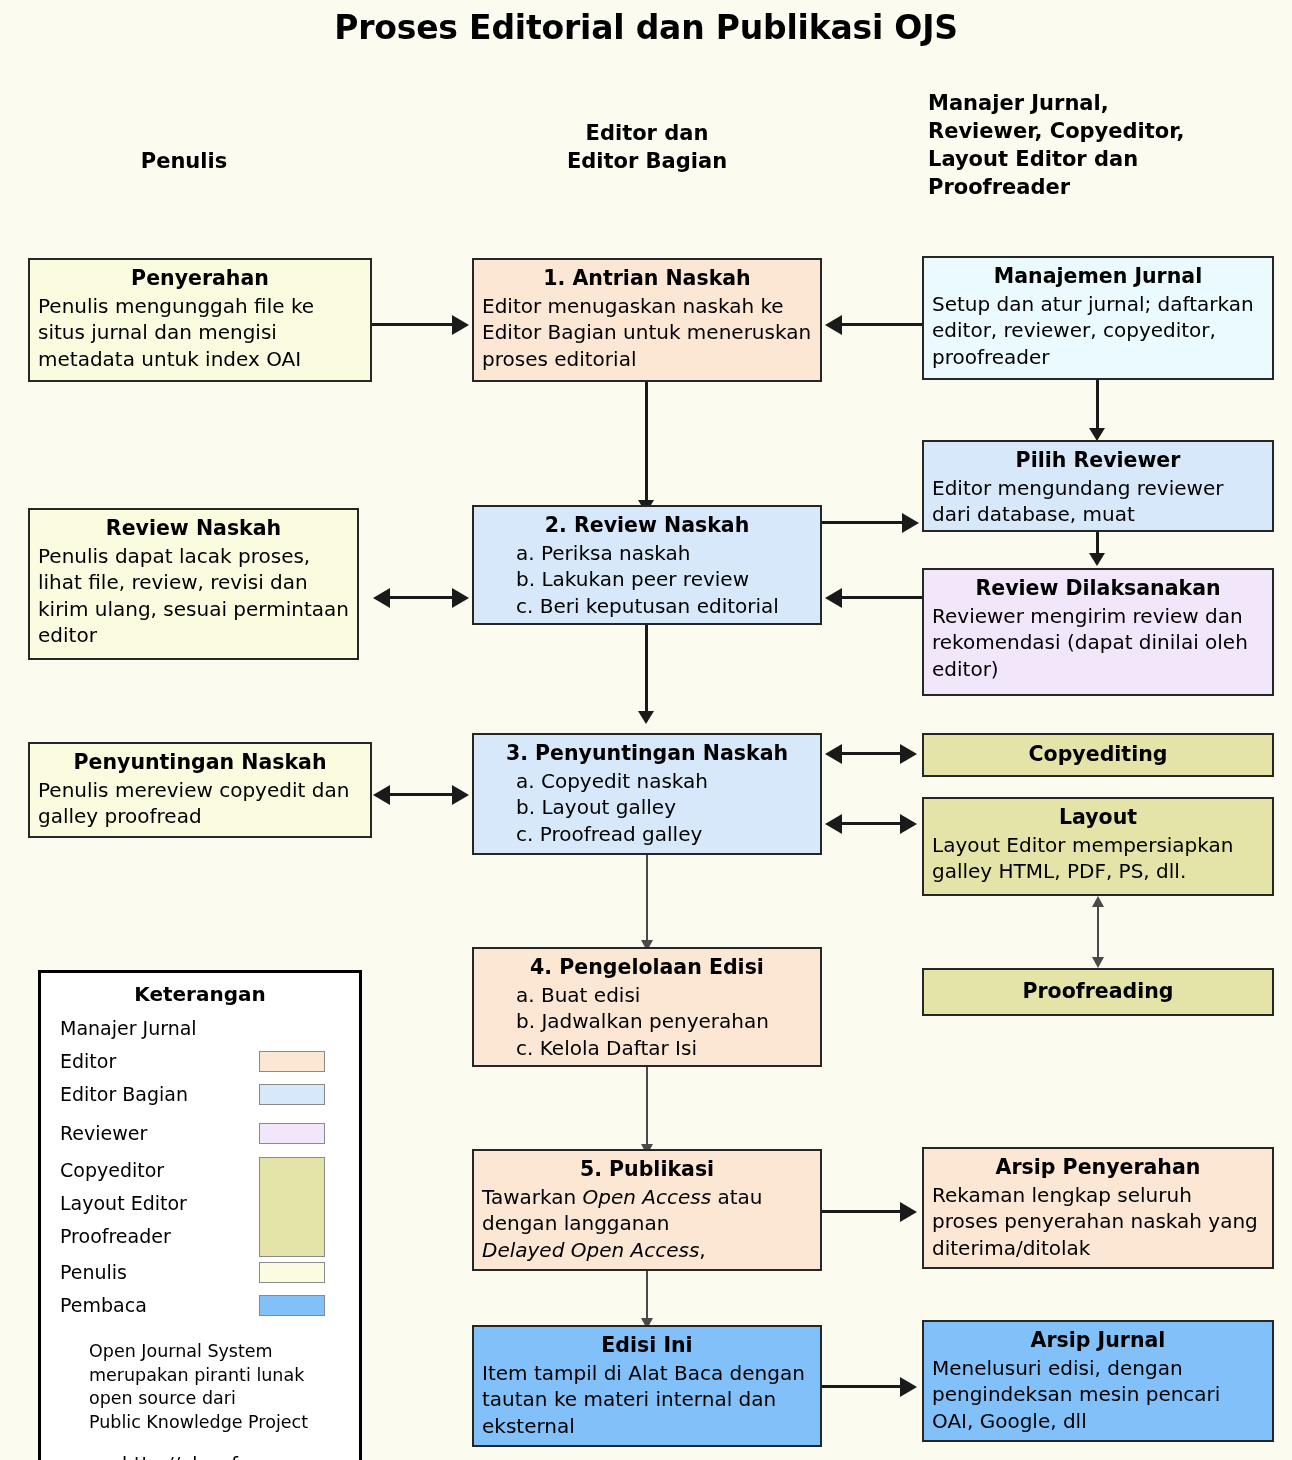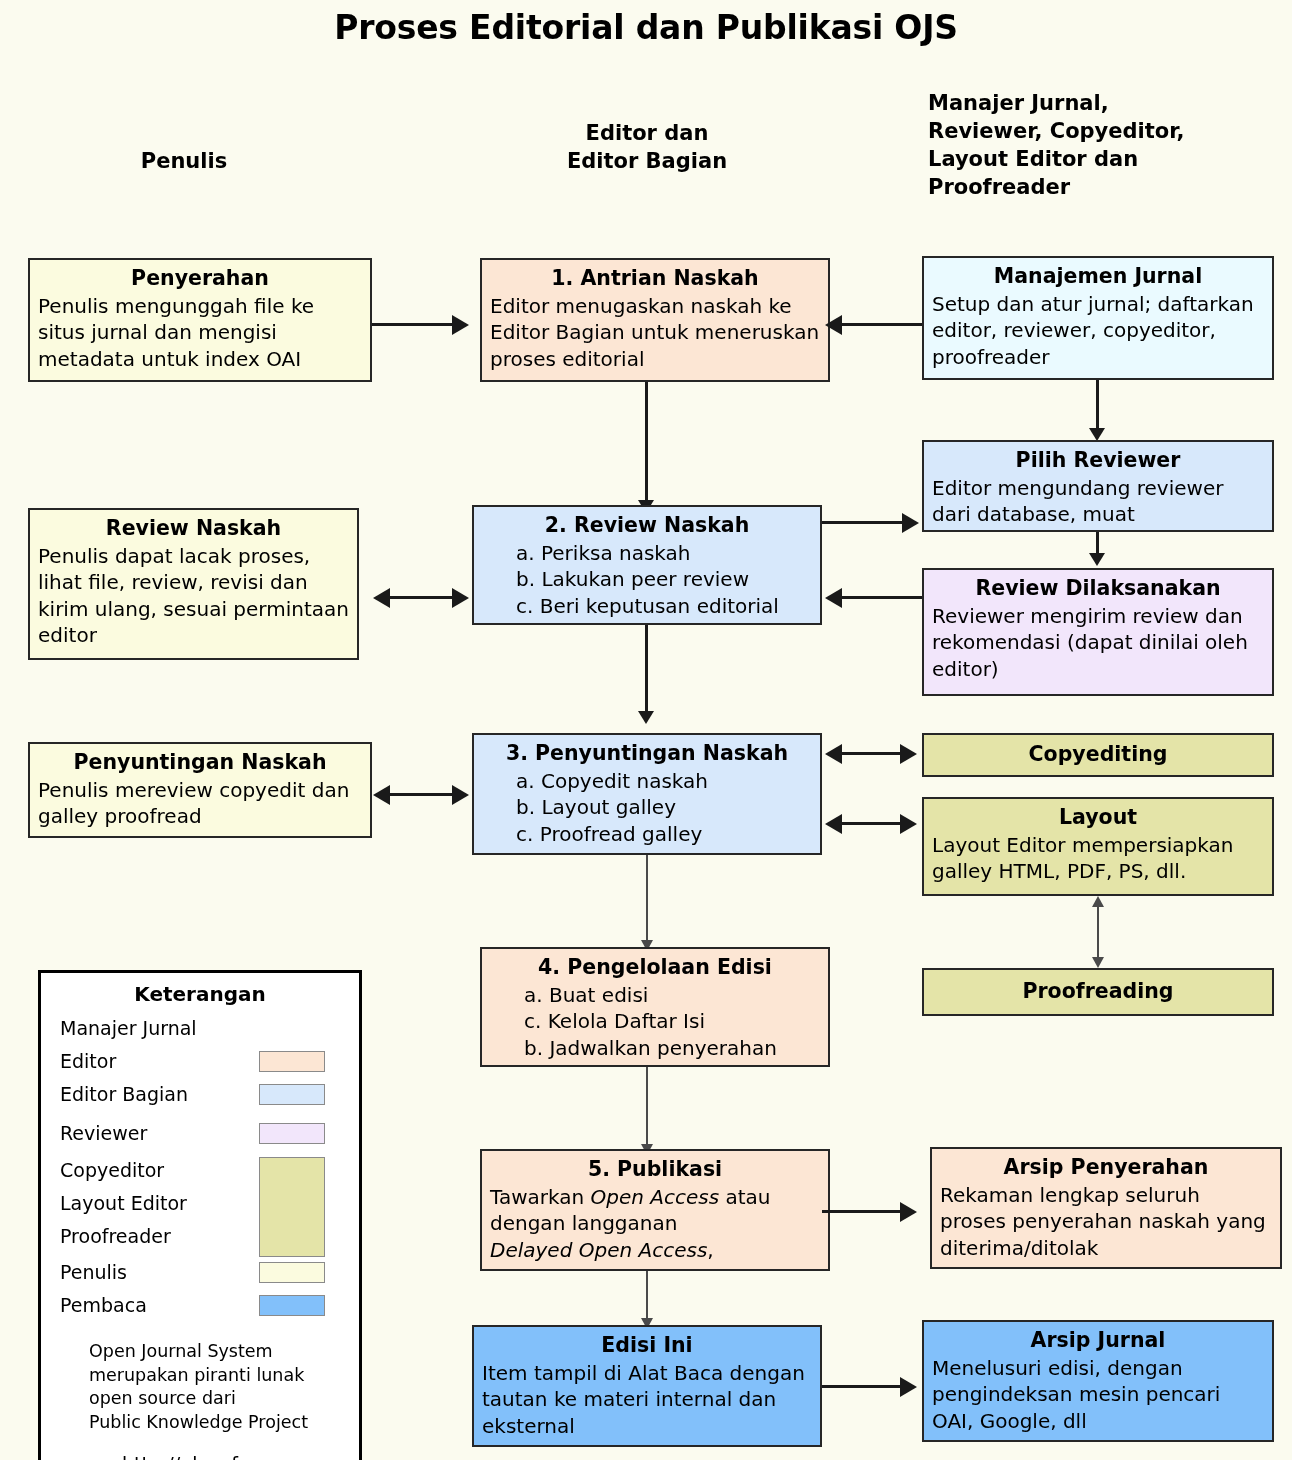--- a/index.html
+++ b/index.html
@@ -59,21 +59,21 @@
   .node .b { display: block; }
   .node .li { display: block; padding-left: 34px; }
   .node.title-only {
     display: flex;
     align-items: center;
     justify-content: center;
   }
   .node.title-only .t { margin-bottom: 0; }
 
   .c-author   { background: #fbfbdf; }   
-  .c-editor   { background: #fce6d4; margin-left: 8px; }   
+  .c-editor   { background: #fce6d4; }   
   .c-section  { background: #d7e8fb; }   
   .c-manager  { background: #eafaff; }   
   .c-reviewer { background: #f2e6fb; }   
   .c-copyed   { background: #e4e4a8; }   
   .c-reader   { background: #82c0fa; }   
 
   
   .legend {
     position: absolute;
     border: 3px solid #000;
@@ -248,22 +248,22 @@
   <div class="ln thin v" style="left:1097px; top:903px; height:60px;"></div>
   <div class="ar su" style="left:1092px; top:896px;"></div>
   <div class="ar sd" style="left:1092px; top:957px;"></div>
 
   <div class="ln thin v" style="left:646px; top:855px; height:90px;"></div>
   <div class="ar sd" style="left:641px; top:940px;"></div>
 
   <div class="node c-editor" style="left:472px; top:947px; width:350px; height:120px;">
     <span class="t">4. Pengelolaan Edisi</span>
     <span class="li">a. Buat edisi</span>
+    <span class="li">b. Jadwalkan penyerahan</span>
     <span class="li">c. Kelola Daftar Isi</span>
-    <span class="li">b. Jadwalkan penyerahan</span>
   </div>
 
   <div class="ln thin v" style="left:646px; top:1067px; height:82px;"></div>
   <div class="ar sd" style="left:641px; top:1144px;"></div>
 
   <div class="node c-editor" style="left:472px; top:1149px; width:350px; height:122px;">
     <span class="t">5. Publikasi</span>
     <span class="b"><span>Tawarkan </span><em class="it">Open Access</em><span> atau</span></span>
     <span class="b">dengan langganan</span>
     <span class="b"><em class="it">Delayed Open Access</em><span>,</span></span>

